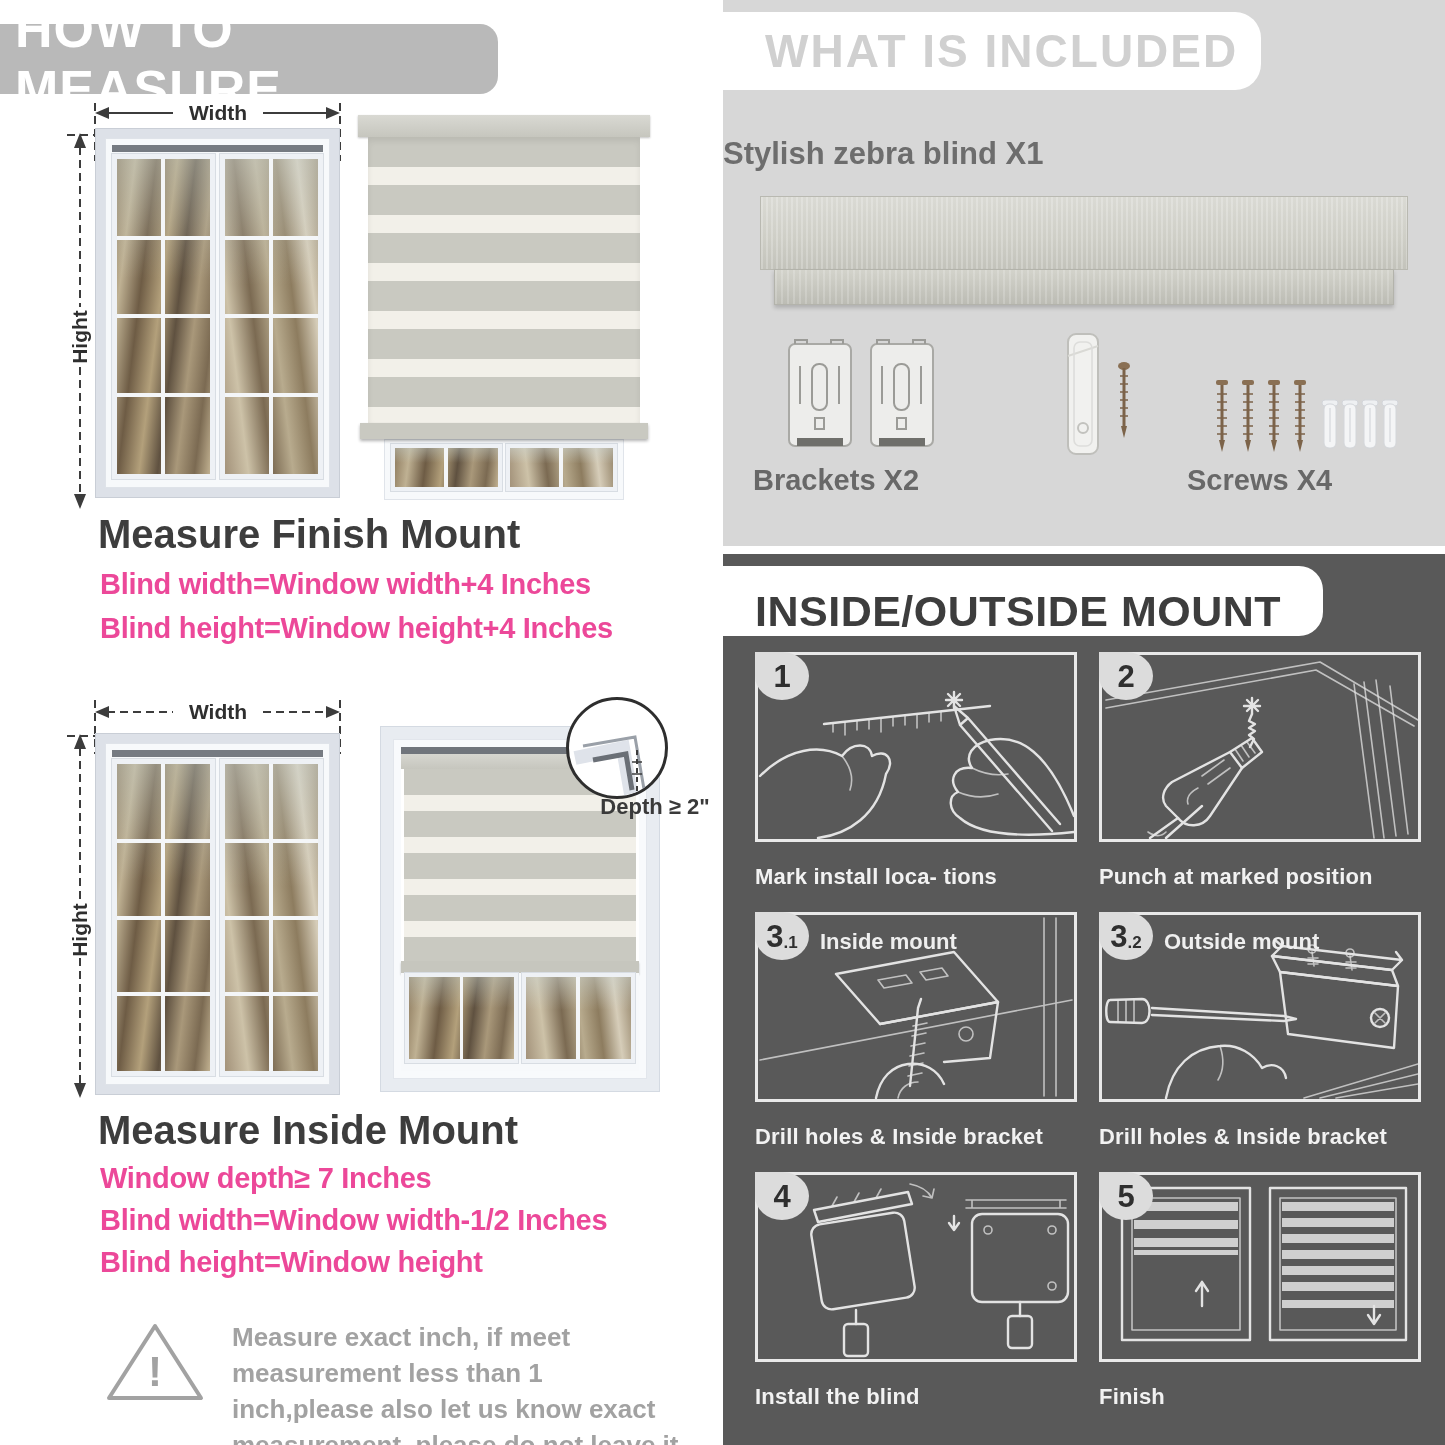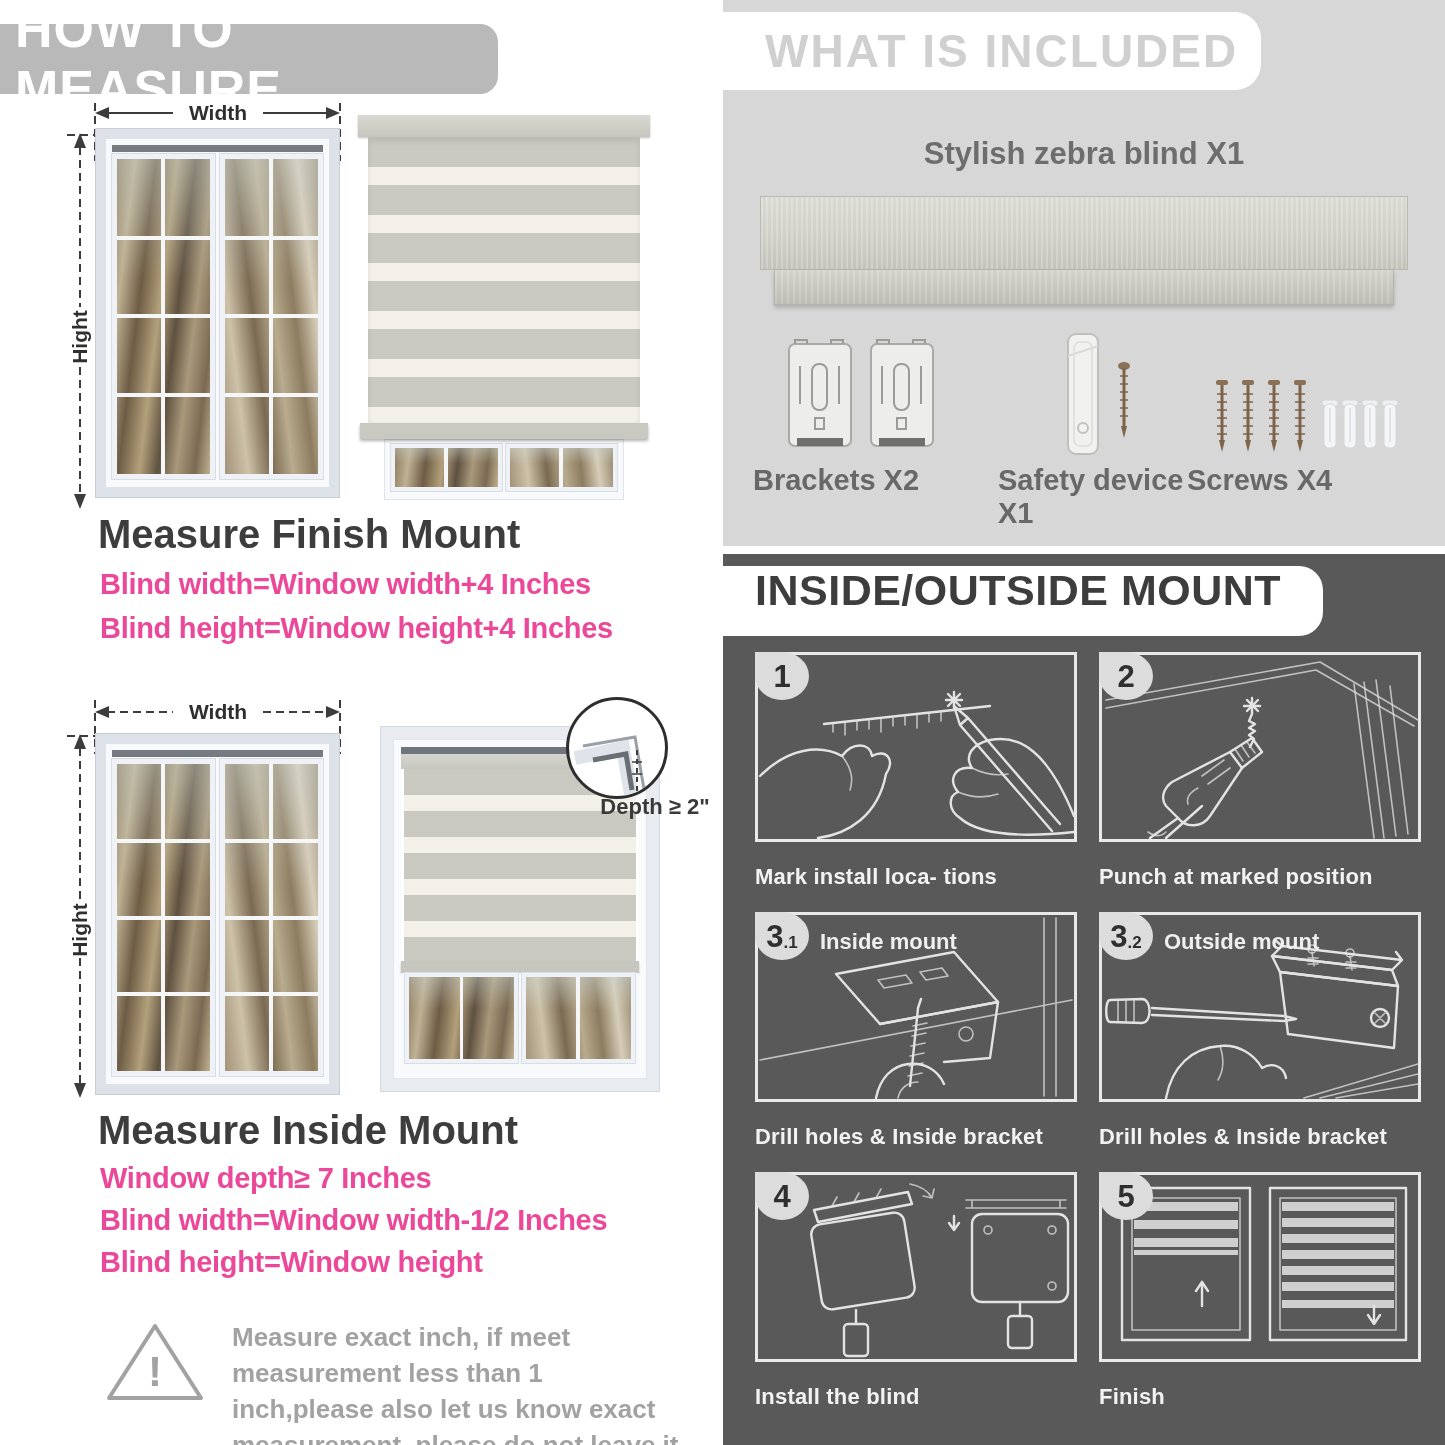--- a/index.html
+++ b/index.html
@@ -64,36 +64,36 @@
   .warn-text{font-size:26px;font-weight:bold;color:#a2a2a2;line-height:1.38;}
 
   
   .sec-included{left:723px;top:0;width:722px;height:546px;background:#d7d7d7;}
   .sec-mount{left:723px;top:554px;width:722px;height:891px;background:#595959;}
 
   .bar-included{left:723px;top:12px;width:538px;height:78px;background:#ffffff;
                 border-radius:0 26px 26px 0;display:flex;align-items:center;}
   .bar-included span{color:#d0d0d0;font-weight:bold;font-size:46px;letter-spacing:2px;padding-left:42px;}
 
-  .blind-label{left:723px;top:136px;width:722px;text-align:center;
+  .blind-label{left:723px;top:136px;width:722px;text-align:left;
                font-size:31px;font-weight:bold;color:#6d6d6d;}
 
   .rail-top{position:absolute;left:0;right:0;top:0;height:72px;border:1px solid #b9b9b1;
             background:repeating-linear-gradient(90deg,rgba(255,255,255,.22) 0 2px,rgba(0,0,0,0) 2px 5px),
                        linear-gradient(180deg,#dadad4 0%,#cfcfc7 55%,#c3c3bb 100%);}
   .rail-roll{position:absolute;left:14px;right:14px;top:73px;height:34px;border:1px solid #b3b3ab;
              background:repeating-linear-gradient(90deg,rgba(255,255,255,.18) 0 2px,rgba(0,0,0,0) 2px 6px),
                         linear-gradient(180deg,#d3d3cb,#bcbcb4);
              box-shadow:0 3px 4px rgba(0,0,0,.18);}
 
   .inc-label{position:absolute;top:464px;width:220px;
              font-size:29px;font-weight:bold;color:#686868;}
 
   .bar-mount{left:723px;top:566px;width:600px;height:70px;background:#ffffff;
-             border-radius:0 24px 24px 0;display:flex;align-items:flex-start;}
+             border-radius:0 24px 24px 0;display:flex;align-items:flex-end;}
   .bar-mount span{color:#3d3d3d;font-weight:bold;font-size:43px;letter-spacing:0.5px;padding-left:32px;}
 
   .steps{left:755px;top:652px;width:666px;display:grid;
          grid-template-columns:322px 322px;column-gap:22px;row-gap:22px;}
   .step-img{height:190px;border:3px solid #e9e9e9;position:relative;background:#595959;box-sizing:border-box;}
   .step-caption{margin-top:22px;font-size:22px;font-weight:bold;color:#f2f2f2;letter-spacing:0.2px;}
   .badge{position:absolute;left:-3px;top:-3px;width:54px;height:48px;background:#dcdcdc;
          border-radius:0 50% 50% 50%;display:flex;align-items:center;justify-content:center;}
   .badge-num{font-size:31px;font-weight:bold;color:#2f2f2f;line-height:1;}
   .badge-sub{font-size:17px;font-weight:bold;color:#2f2f2f;line-height:1;margin-top:12px;}
@@ -299,21 +299,20 @@
         </g>
       <g transform="translate(172,0)">
           <rect x="-2" y="22" width="16" height="6" rx="3" fill="#eef0f2" stroke="#d3d6da"></rect>
           <rect x="0" y="26" width="12" height="44" rx="5" fill="#f4f5f6" stroke="#d3d6da"></rect>
           <path d="M6,30 V64" stroke="#e1e3e6" stroke-width="2"></path>
         </g>
     </g>
   </svg>
 
   <div class="abs inc-label" style="left:753px;">Brackets X2</div>
-  <div class="abs inc-label" style="left:998px;">Safety device X1</div>
   <div class="abs inc-label" style="left:1187px;">Screws X4</div>
 
   <div class="abs bar-mount">
     <span>INSIDE/OUTSIDE MOUNT</span>
   </div>
 
   <div class="abs steps">
 
     <div class="step">
       <div class="step-img">

